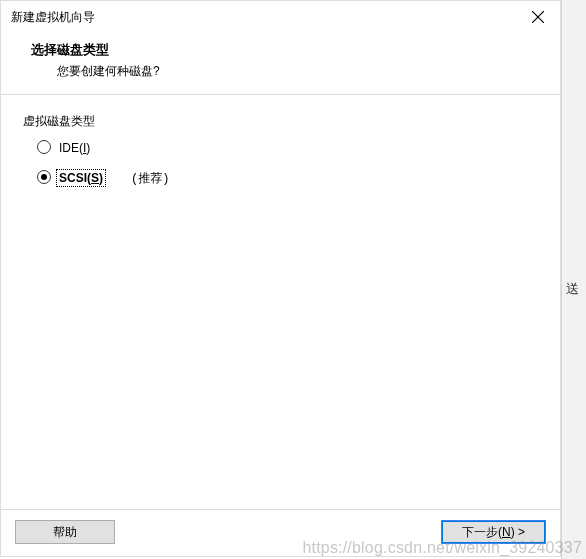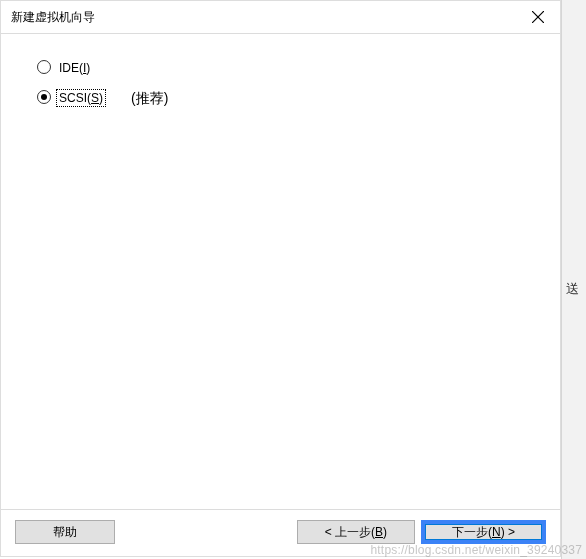--- a/index.html
+++ b/index.html
@@ -87,48 +87,50 @@
       border-radius: 50%;
       background: #000;
       display: block;
     }
     .radio-label {
       font-size: 12px;
       padding: 1px 2px;
     }
     .radio-label.focused {
       outline: 1px dotted #000;
+      font-weight: bold;
     }
     .radio-label .mnemonic { text-decoration: underline; }
     .suffix {
       margin-left: 26px;
-      font-size: 14px;
+      font-size: 12px;
+      font-family: Liberation Mono, monospace;
     }
     .footer {
       border-top: 1px solid #dcdcdc;
       padding: 10px 14px 12px 14px;
       display: flex;
       align-items: center;
     }
     .btn {
       height: 24px;
       background: #e1e1e1;
       border: 1px solid #adadad;
       font-size: 12px;
-      padding: 0 27px;
+      padding: 0 20px;
       min-width: 88px;
       text-align: center;
       cursor: pointer;
       display: inline-flex;
       align-items: center;
       justify-content: center;
       font-family: inherit;
     }
     .btn.default {
-      border: 4px solid #3b82f6;
+      border: 1px solid #3b82f6;
       box-shadow: inset 0 0 0 1px #0078d7;
     }
     .btn .mnemonic { text-decoration: underline; }
     .footer-spacer { flex: 1; }
     .footer .btn + .btn { margin-left: 6px; }
     .btn.help { min-width: 100px; }
     .btn.cancel { min-width: 88px; margin-left: 10px; }
     .side-strip {
       position: absolute;
       left: 561px;
@@ -142,66 +144,66 @@
       position: absolute;
       left: 566px;
       top: 280px;
       font-size: 13px;
       color: #333;
     }
     .watermark {
       position: absolute;
       right: 4px;
       bottom: 2px;
-      font-size: 12px;
+      font-size: 16px;
       color: rgba(130,130,130,0.45);
       letter-spacing: 0.2px;
       pointer-events: none;
     }
   </style>
 </head>
 <body>
 
 <div class="dialog">
 
   <div class="titlebar">
     <span>新建虚拟机向导</span>
     <div class="close-btn">
       <svg viewBox="0 0 10 10">
         <line x1="0" y1="0" x2="10" y2="10" stroke="#000" stroke-width="1"></line>
         <line x1="10" y1="0" x2="0" y2="10" stroke="#000" stroke-width="1"></line>
       </svg>
     </div>
   </div>
 
+  <div class="header">
+    <div class="header-title">选择磁盘类型</div>
+    <div class="header-sub">您要创建何种磁盘?</div>
+  </div>
 
   <div class="content-wrap">
+    <div class="group-label">虚拟磁盘类型</div>
 
     <div class="radio-row">
       <span class="radio"></span>
       <span class="radio-label"><span>IDE(</span><span class="mnemonic">I</span><span>)</span></span>
     </div>
 
     <div class="radio-row">
       <span class="radio selected"></span>
       <span class="radio-label focused"><span>SCSI(</span><span class="mnemonic">S</span><span>)</span></span>
       <span class="suffix">(推荐)</span>
     </div>
 
 
   </div>
 
   <div class="footer">
     <button class="btn help">帮助</button>
     <div class="footer-spacer"></div>
-    <button class="btn">
-        <span>&lt; 上一步(</span>
-        <span class="mnemonic">B</span>
-        <span>)</span>
-      </button>
     <button class="btn default">
         <span>下一步(</span>
         <span class="mnemonic">N</span>
         <span>) &gt;</span>
       </button>
   </div>
 
 </div>
 
 <div class="side-strip"></div>

